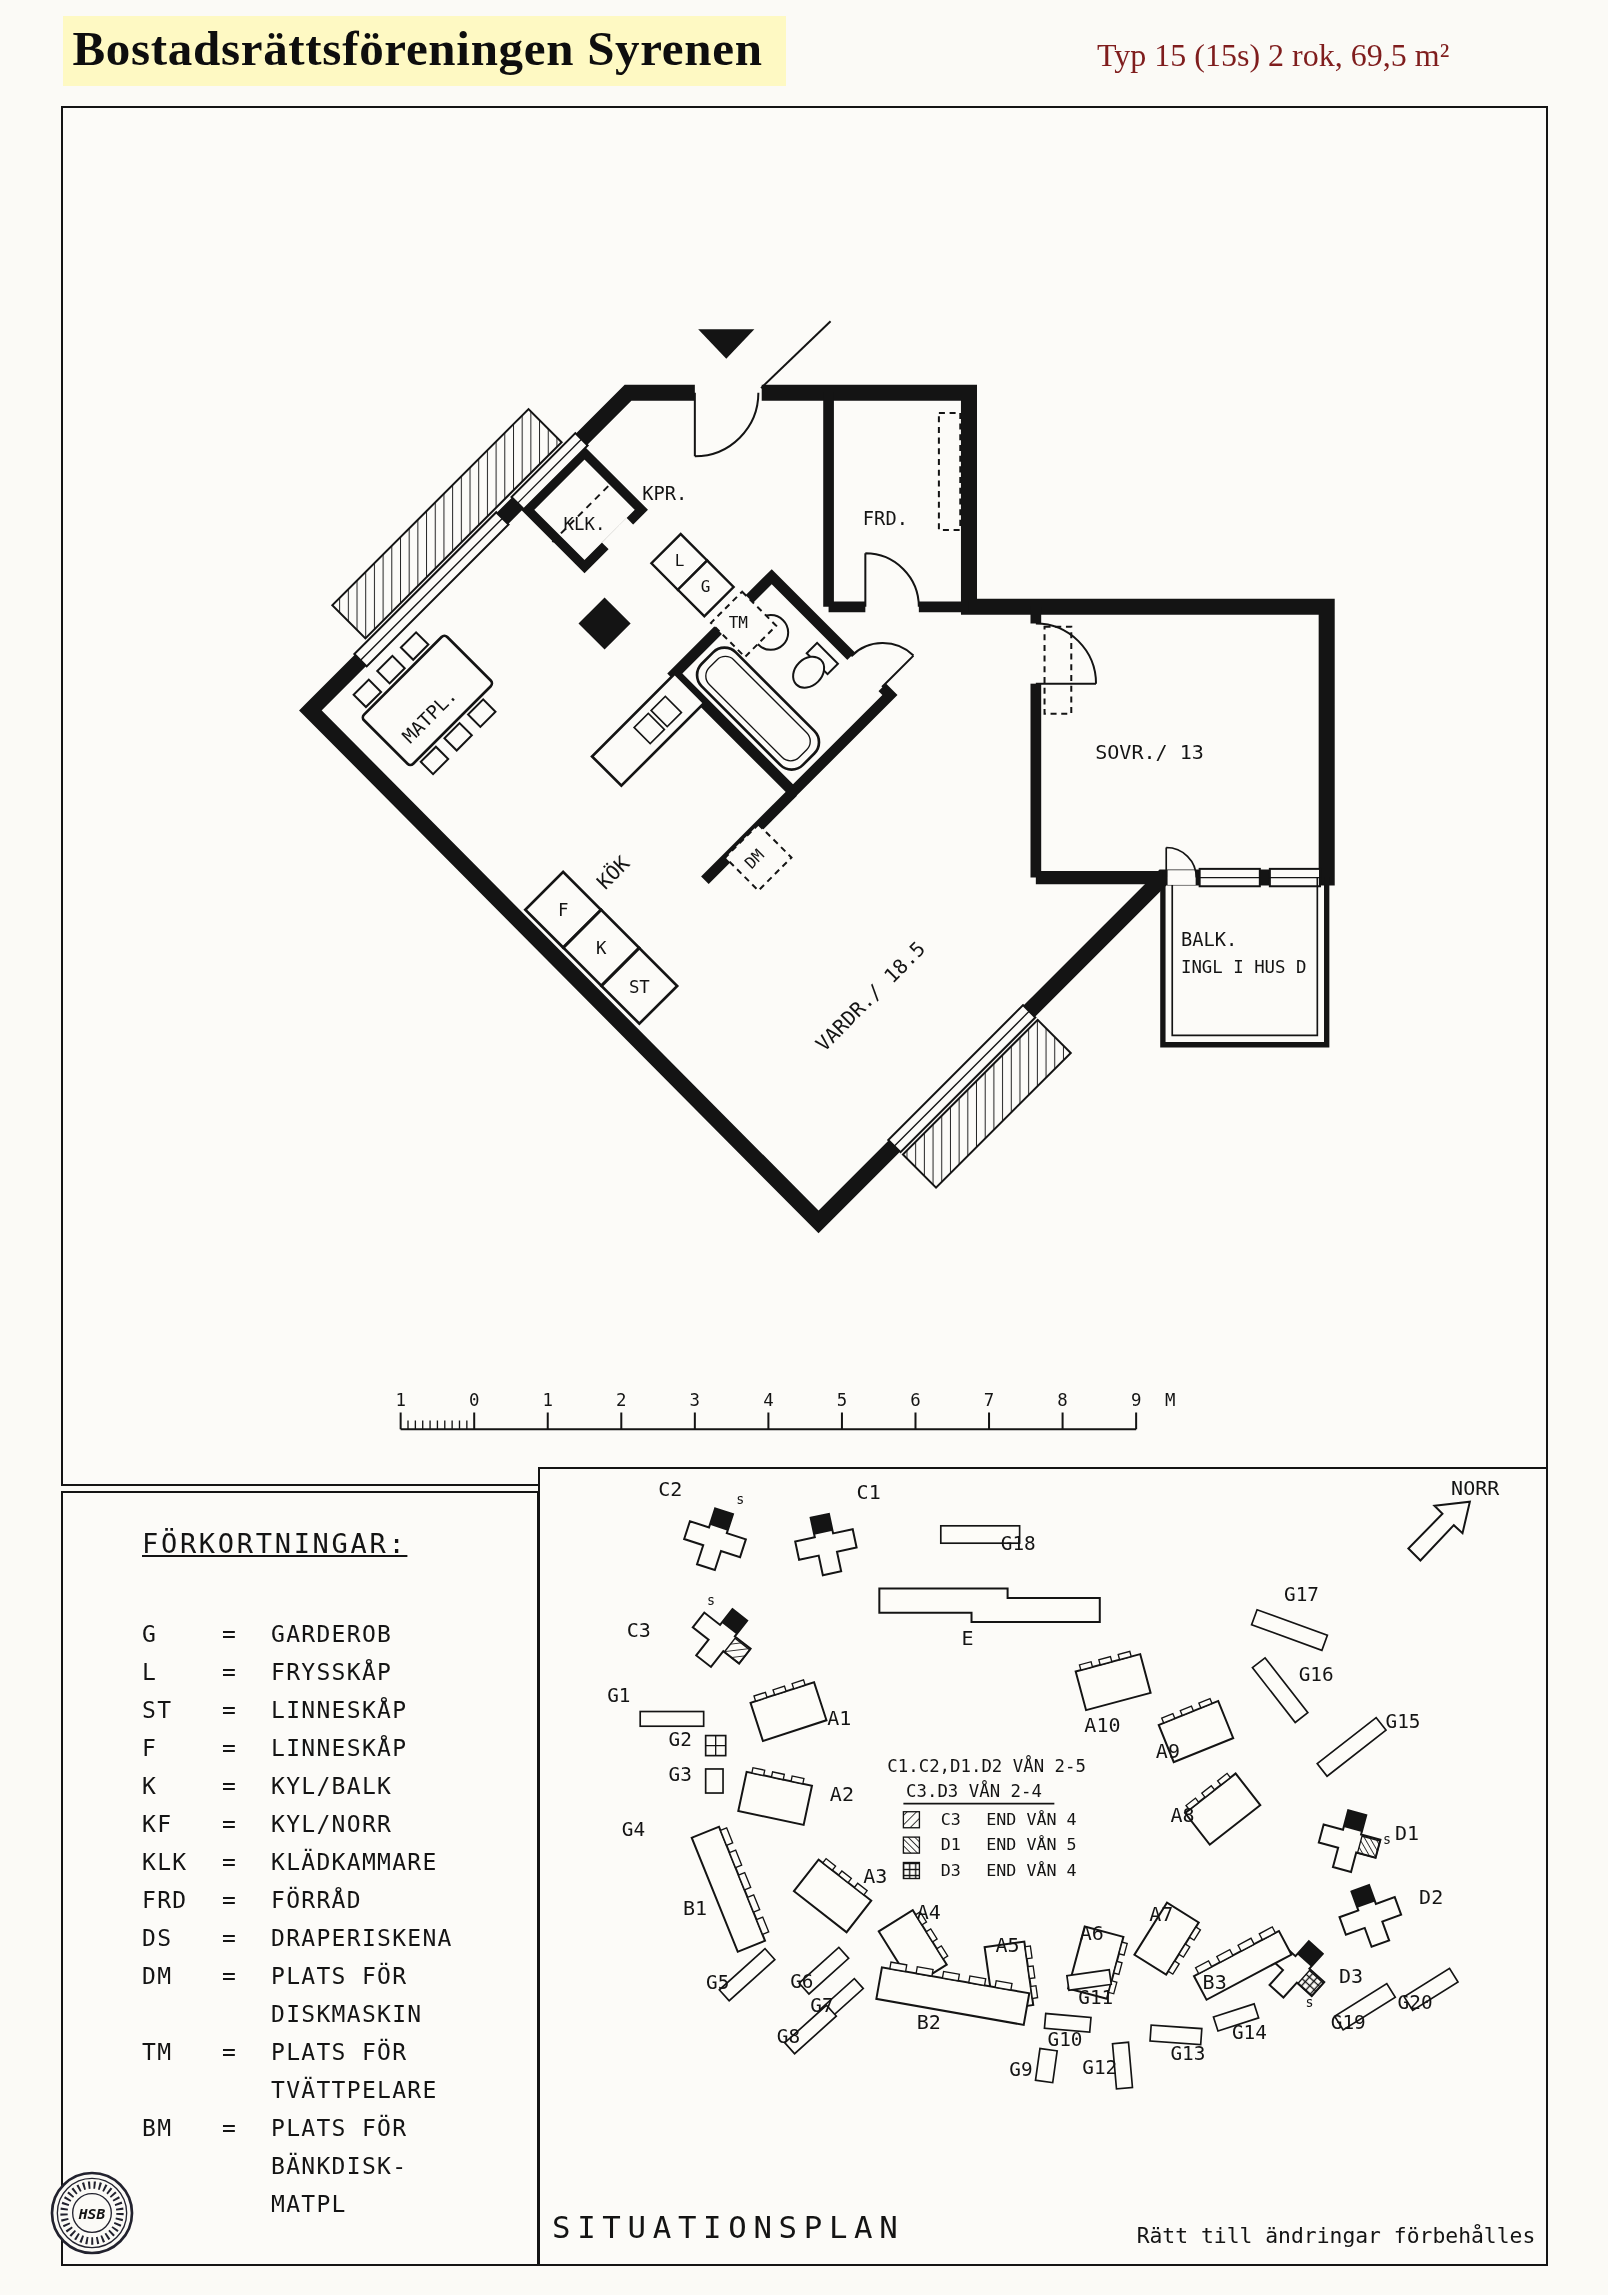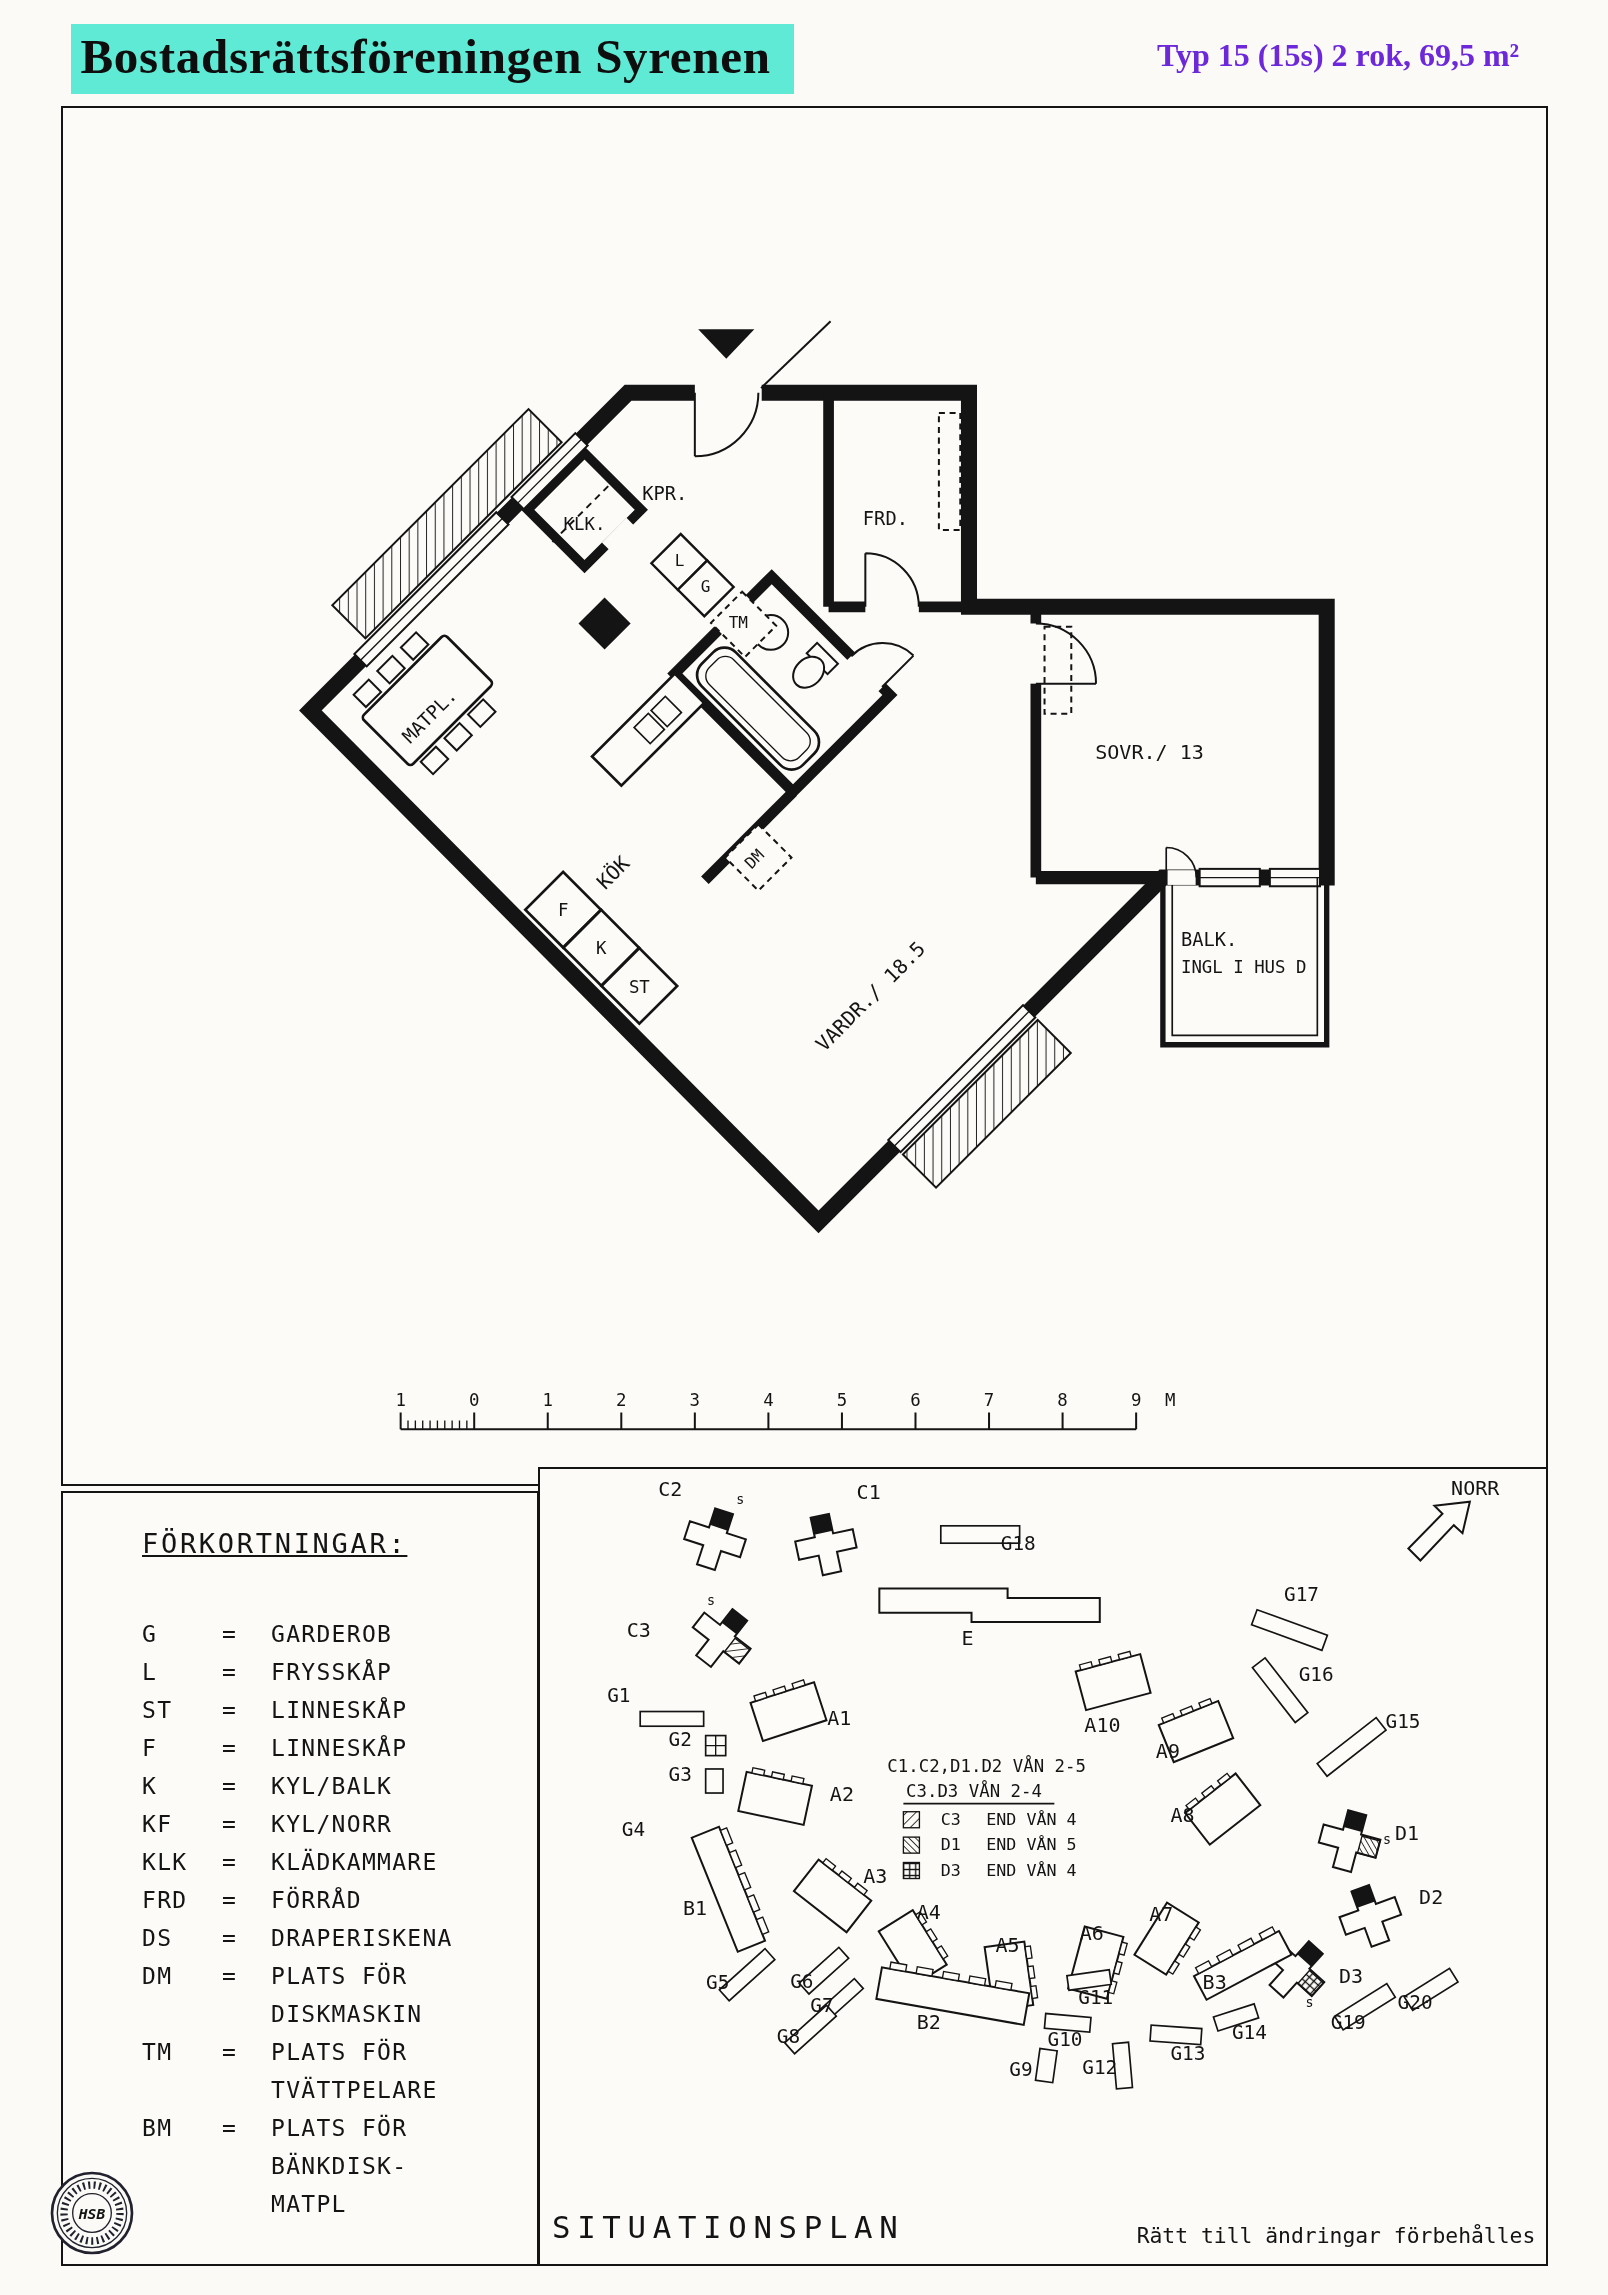--- a/index.html
+++ b/index.html
@@ -1,22 +1,22 @@
 <!DOCTYPE html>
 <html style="font-size:10.7px"><head>
 <meta charset="utf-8">
 <style>
   html,body{margin:0;padding:0;background:#e9e8e3;}
   .page{position:relative;width:1609px;height:2295px;background:#fbfaf6;color:#141414;
         font-family:"Liberation Sans",sans-serif;overflow:hidden;}
-  .title{position:absolute;left:63px;top:16px;margin:8px;background:#5eead4;
+  .title{position:absolute;left:63px;top:16px;margin:0;background:#fef9c3;
          font-family:"Liberation Serif",serif;font-size:49px;font-weight:700;
          letter-spacing:0.7px;padding:4px 23px 9.4px 9.4px;color:#0e0e0e;}
-  .type-label{position:absolute;left:1157px;top:37px;font-family:"Liberation Serif",serif;
-              font-size:32px;font-weight:700;color:#6d28d9;}
+  .type-label{position:absolute;left:1097px;top:37px;font-family:"Liberation Serif",serif;
+              font-size:32px;font-weight:400;color:#7f1d1d;}
   .panel{position:absolute;border:2.7px solid #141414;background:#fcfbf8;box-sizing:border-box;}
   .plan-box{left:61px;top:106px;width:1487px;height:1380px;}
   .abbr-box{left:61px;top:1491px;width:478px;height:775px;font-family:"DejaVu Sans Mono",monospace;}
   .site-box{left:538px;top:1467px;width:1010px;height:799px;}
   .panel svg{display:block;width:100%;height:100%;}
   svg text{font-family:"DejaVu Sans Mono",monospace;fill:#141414;}
   .abbr-title{position:absolute;left:79px;top:35px;font-size:27px;letter-spacing:2.7px;text-decoration:underline;}
   .abbr-list{position:absolute;left:79px;top:122px;}
   .abbr-row{display:flex;font-size:23px;letter-spacing:1.3px;line-height:38px;}
   .abbr-key{width:80px;flex:none;}

